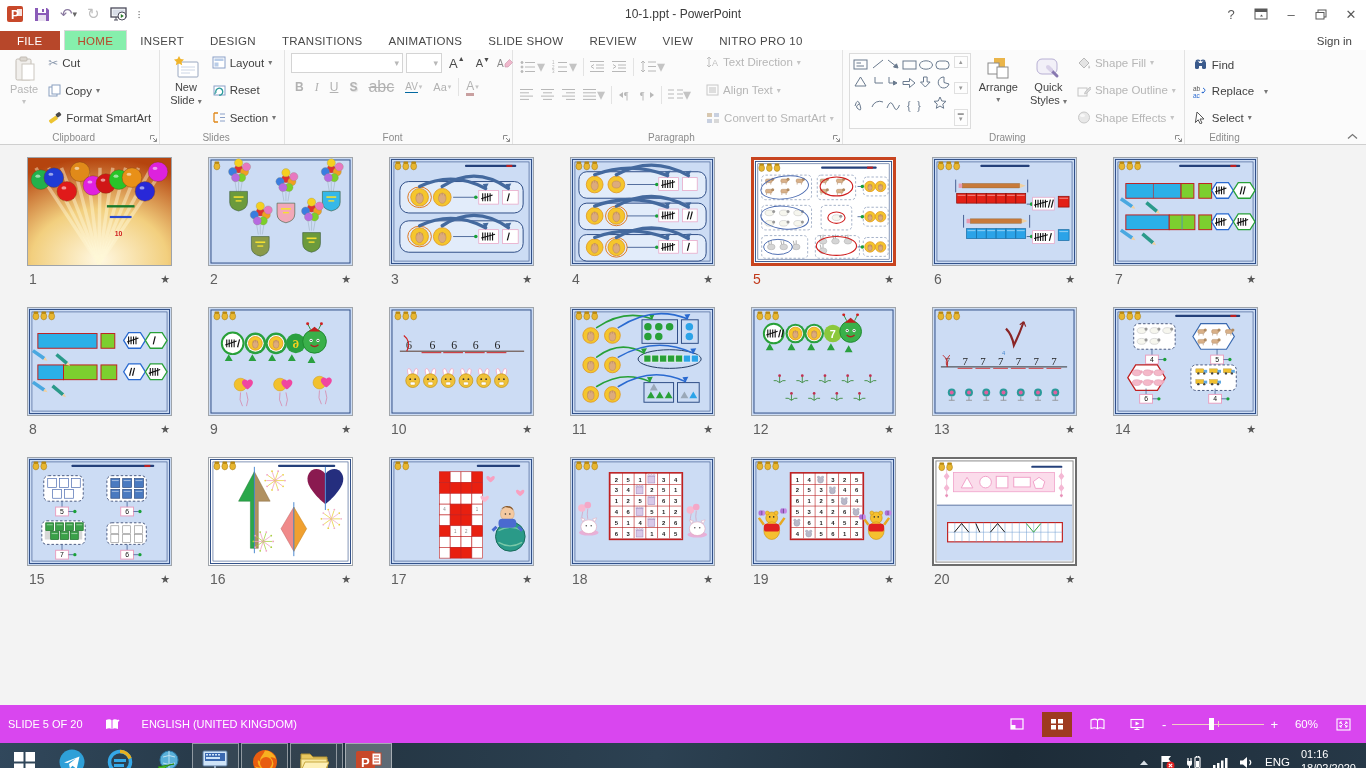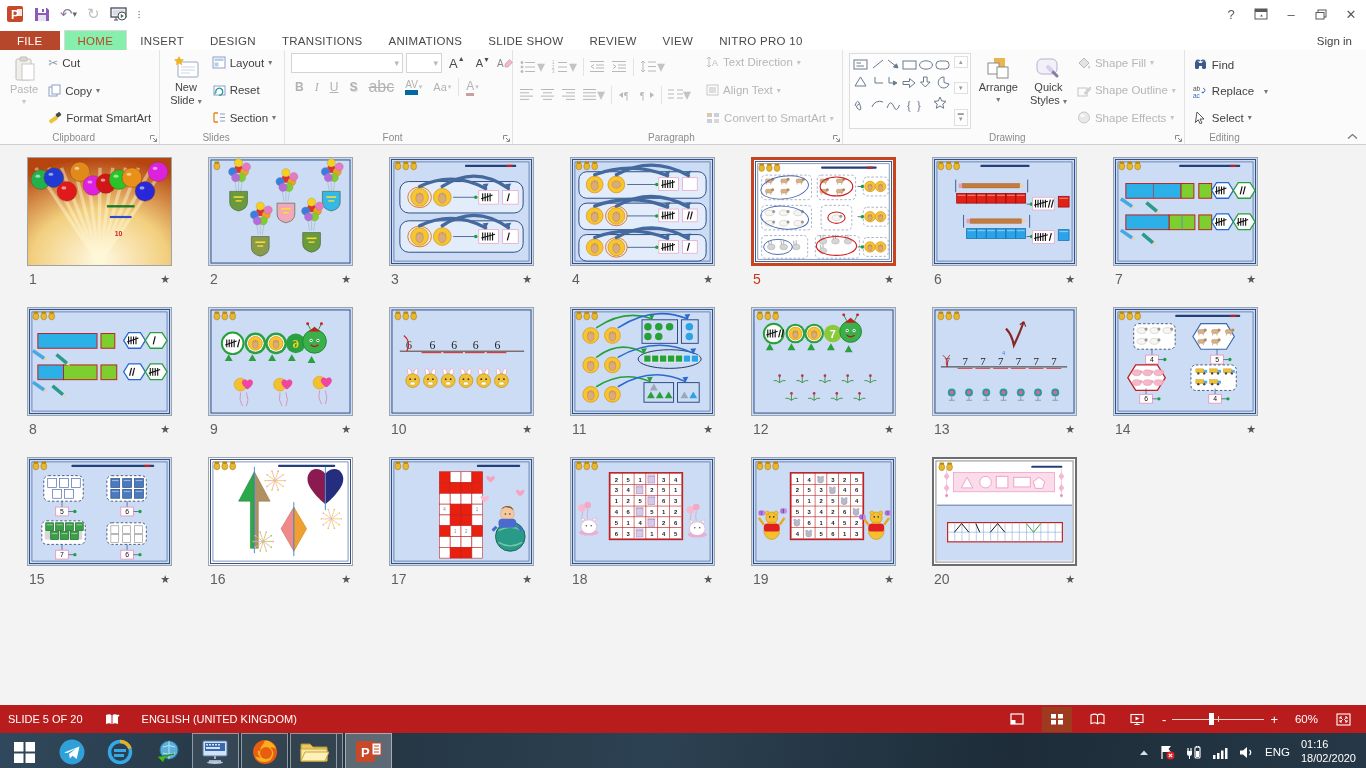--- a/index.html
+++ b/index.html
@@ -48,21 +48,21 @@
 
 .sorter{height:560px;background:#f3f3f3;padding:12px 0 0 27px}
 .cell{display:inline-block;vertical-align:top;width:145px;margin:0 36px 20px 0}
 .thumb{width:145px;height:109px;background:#fff;border:1px solid #9fa4aa;position:relative;overflow:hidden}
 .thumb.sel{border:3px solid #c8441f}
 .thumb.dark{border:2px solid #6d6d6d}
 .cap{display:flex;justify-content:space-between;align-items:center;padding:5px 2px 0 2px;font-size:14px;color:#5f5f5f}
 .cap .num.selnum{color:#c0391b}
 .cap .star{font-size:11px;color:#575757}
 
-.status{height:28px;background:#b91c1c;color:#fff;display:flex;align-items:center;font-size:11px;padding:0 8px}
+.status{height:38px;background:#d946ef;color:#fff;display:flex;align-items:center;font-size:11px;padding:0 8px}
 .st-item{display:flex;align-items:center;gap:6px;margin-right:22px}
 .st-right{margin-left:auto;display:flex;align-items:center;gap:10px}
 .viewbtn{width:30px;height:25px;display:flex;align-items:center;justify-content:center}
 .viewbtn.active{background:#9e3a20}
 .ztrack{position:relative;width:92px;height:12px}
 .ztrack .line{position:absolute;left:0;right:0;top:5.5px;height:1px;background:#f0cfc5}
 .ztrack .tick{position:absolute;left:50%;top:3px;width:1px;height:6px;background:#f0cfc5}
 .ztrack .knob{position:absolute;left:40%;top:0;width:5px;height:12px;background:#fff}
 .zsign{font-size:13px;color:#fff}
 
@@ -108,20 +108,21 @@
           <rect x="2.5" y="3.5" width="12" height="6" fill="#d8dde8"></rect>
           <circle cx="12" cy="10" r="4" fill="#fff" stroke="#4a4a5a"></circle>
           <path d="M10.8 8 l3 2 -3 2 z" fill="#2a7a2a"></path>
           <path d="M6 11 v3 M4 14 h4" stroke="#4a4a5a"></path>
         </svg>
     </span>
     <span class="qbtn">
         <span class="qat-dd" style="font-size:10px">⁝</span>
       </span>
   </div>
+  <div class="title-text">10-1.ppt - PowerPoint</div>
   <div class="winctls">
     <span class="winctl">?</span>
     <span class="winctl">
       <svg width="14" height="12">
           <rect x="1" y="1" width="12" height="10" fill="none" stroke="#595959"></rect>
           <rect x="1" y="1" width="12" height="3" fill="#595959"></rect>
           <path d="M6 8.5 l1.5 -2 1.5 2 z" fill="#595959"></path>
         </svg>
     </span>
     <span class="winctl">–</span>
@@ -280,21 +281,21 @@
         <span class="fbtn">
             <u>U</u>
           </span>
         <span class="fbtn">
             <b style="text-shadow:1px 1px 1px #ddd">S</b>
           </span>
         <span class="fbtn">
             <s style="font-size:16px">abc</s>
           </span>
         <span class="fbtn">
-            <span style="font-size:10px;border-bottom:5px solid #0369a1">AV</span>
+            <span style="font-size:10px;border-bottom:1px solid #0369a1">AV</span>
             <span class="dd">▾</span>
           </span>
         <span class="fbtn">
             <span style="font-size:11px">Aa</span>
             <span class="dd">▾</span>
           </span>
         <span class="psep"></span>
         <span class="fbtn">
             <span style="border-bottom:3px solid #c9a0a0;font-size:12px">A</span>
             <span class="dd">▾</span>

